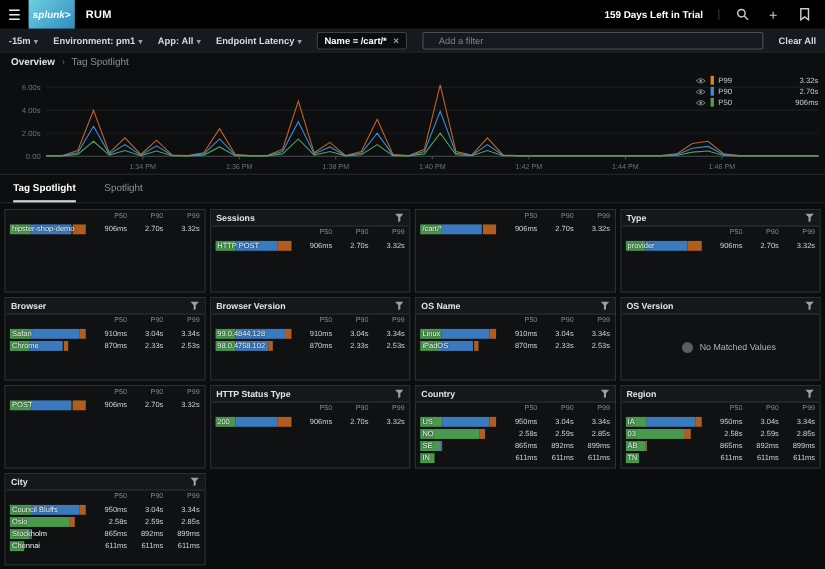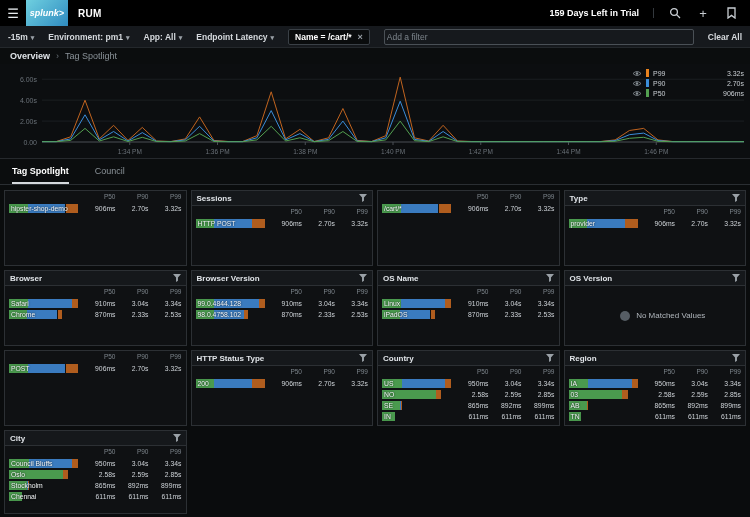--- a/index.html
+++ b/index.html
@@ -23,21 +23,21 @@
   .filterbar { height:22px; background:#16191d; display:flex; align-items:center;
     padding:0 8px; gap:14px; border-bottom:1px solid #24282c; }
   .f-drop { font-size:8.5px; color:#d5d9dd; font-weight:bold; cursor:pointer; white-space:nowrap; }
   .f-drop .caret { color:#9aa1a7; font-size:7px; margin-left:3px; }
   .f-pill { display:flex; align-items:center; gap:6px; background:#0a0c0d;
     border:1px solid #3a4046; border-radius:2px; padding:2px 6px; font-size:8.5px;
     font-weight:bold; color:#fff; cursor:pointer; white-space:nowrap; }
   .f-pill .x { color:#9aa1a7; font-size:9px; cursor:pointer; }
   .f-input { flex:1; max-width:368px; height:16px; background:transparent;
     border:1px solid #4a5056; border-radius:2px; color:#c8cdd2; font-size:8.5px;
-    padding:0 2px; font-family:"Liberation Sans", sans-serif; }
+    padding:0 14px; font-family:"Liberation Sans", sans-serif; }
   .f-input::placeholder { color:#7d858c; }
   .clear-all { margin-left:auto; font-size:8.5px; font-weight:bold; color:#d5d9dd; cursor:pointer; }
 
   
   .breadcrumb { height:16px; display:flex; align-items:center; gap:6px; padding:0 10px;
     font-size:9px; background:#0b0d0e; }
   .bc-parent { color:#e0e4e8; font-weight:bold; cursor:pointer; }
   .bc-sep { color:#6a7178; }
   .bc-current { color:#8a9298; }
 
@@ -177,21 +177,21 @@
         </svg>
         <span class="legend-chip" style="background:#53a051"></span>
         <span class="legend-label">P50</span>
         <span class="legend-value">906ms</span>
       </div>
     </div>
 </div>
 
 <div class="tabbar" id="tabbar">
     <div class="tab active">Tag Spotlight</div>
-    <div class="tab">Council</div>
+    <div class="tab">Spotlight</div>
   </div>
 
 <div class="cards" id="cards">
     <div class="card">
       <div class="card-body">
         <div class="col-headers">
           <span>P50</span>
           <span>P90</span>
           <span>P99</span>
         </div>

